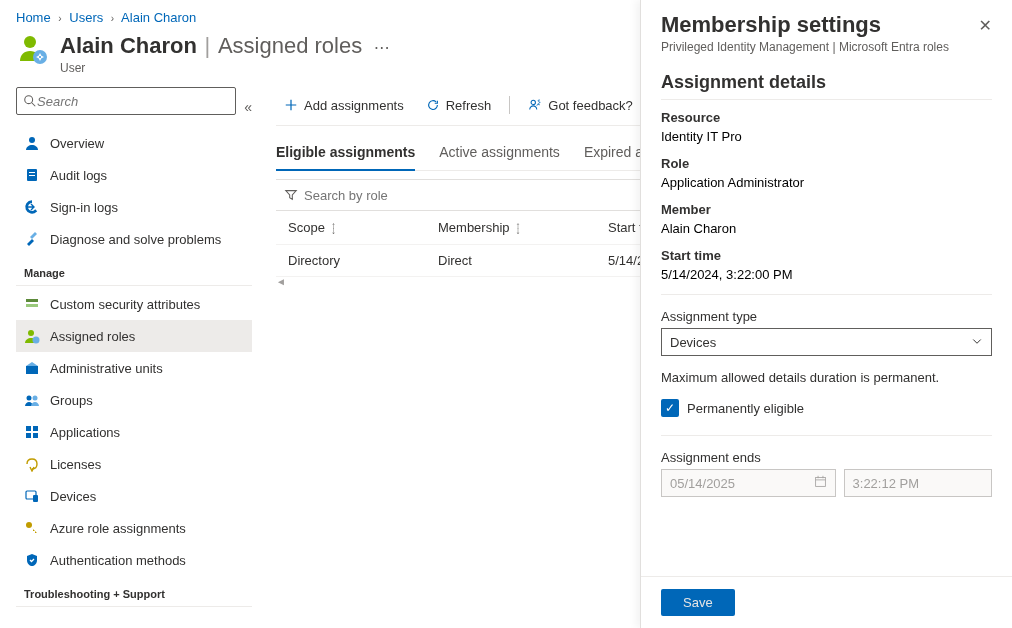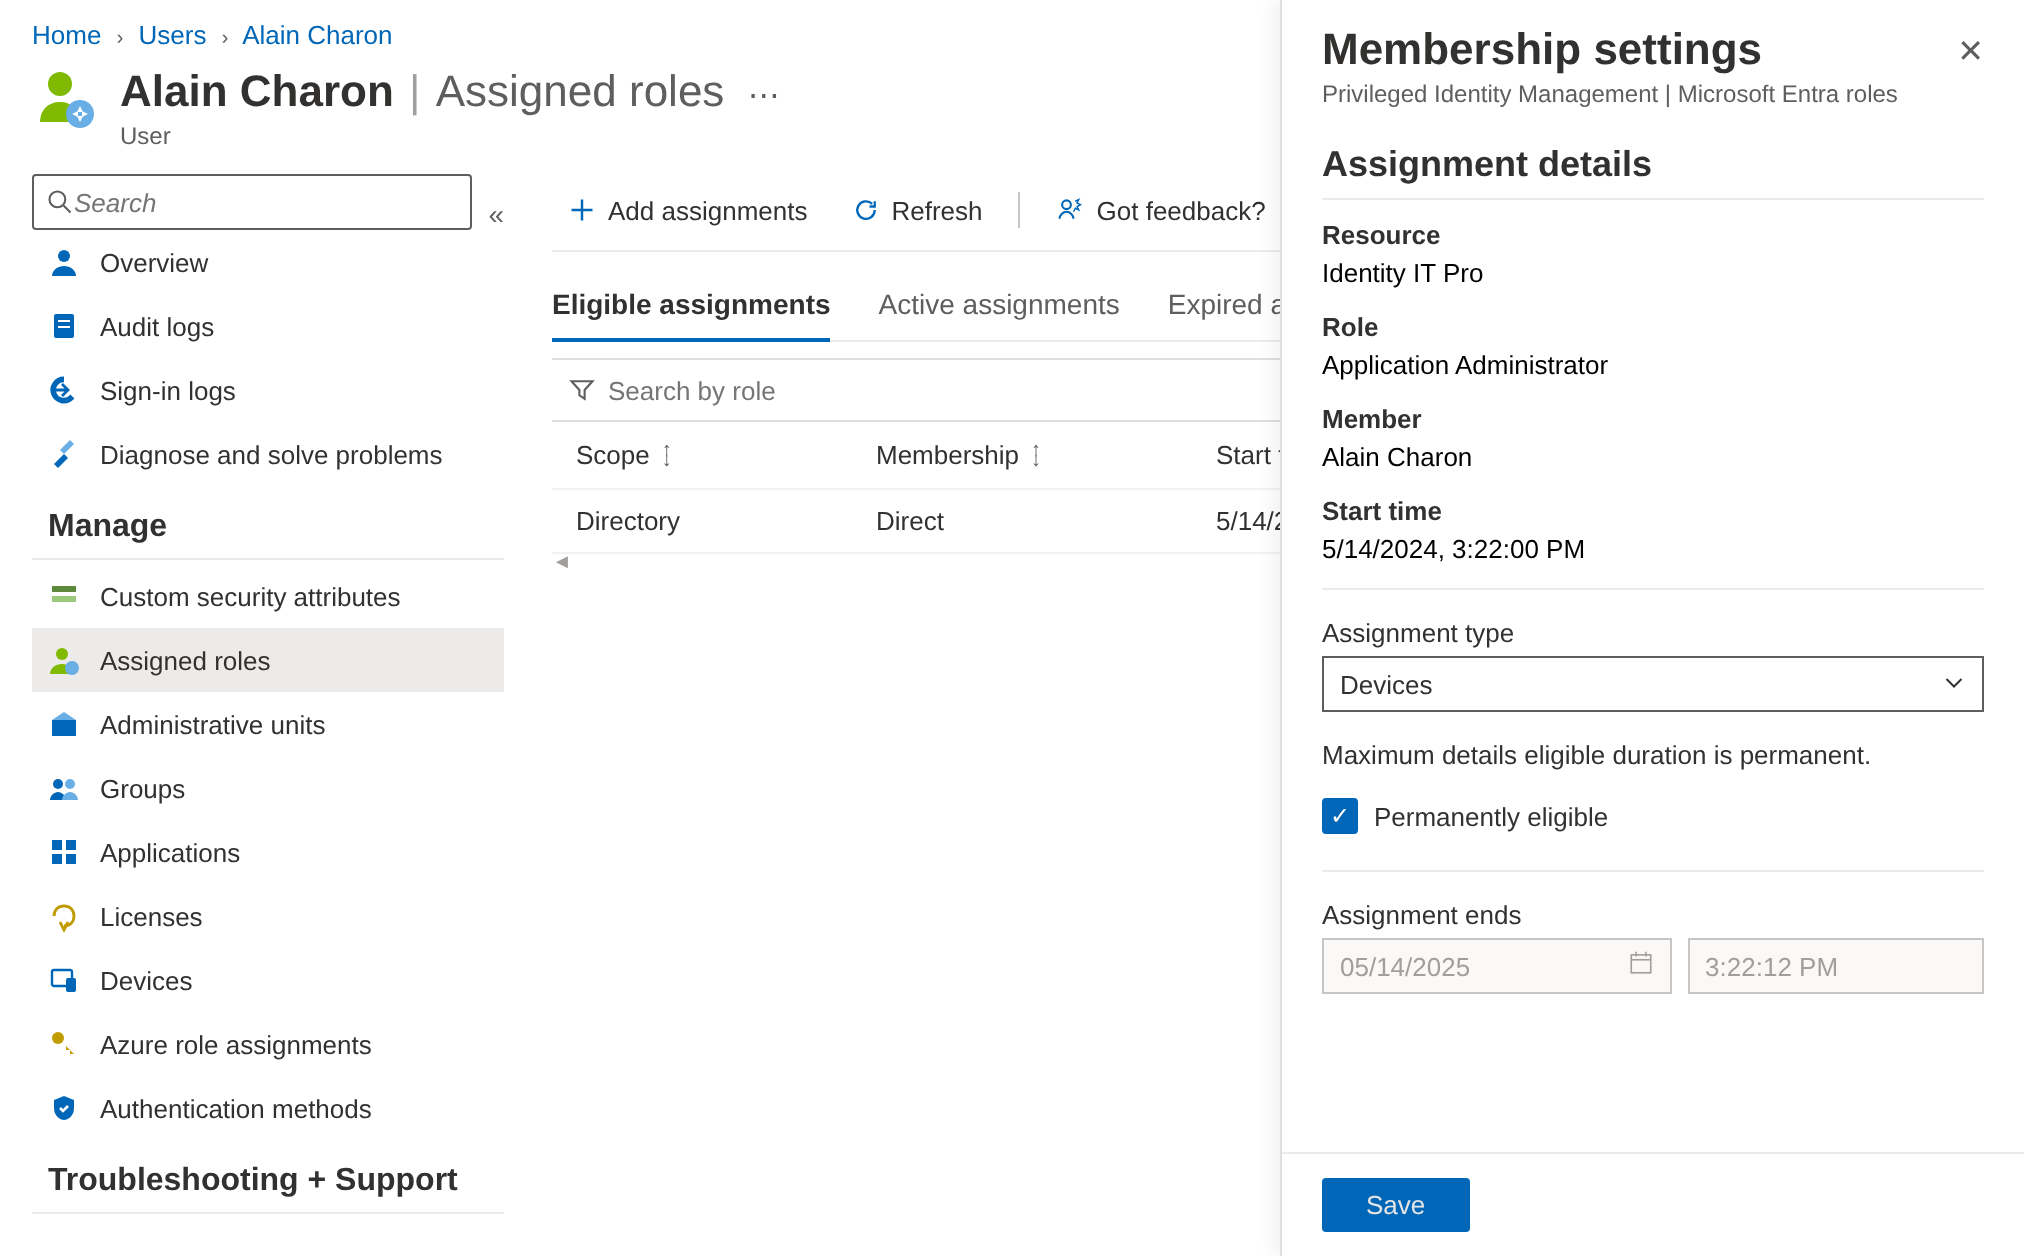--- a/index.html
+++ b/index.html
@@ -14,30 +14,30 @@
   .avatar-icon { width: 32px; height: 32px; }
   .title-block h1 { font-size: 22px; font-weight: 600; color: #323130; display: inline; }
   .title-block .divider { font-size: 22px; color: #a19f9d; font-weight: 300; margin: 0 4px; }
   .title-block .subtitle-page { font-size: 22px; color: #605e5c; font-weight: 400; }
   .title-block .user-sub { font-size: 12px; color: #605e5c; margin-top: 2px; }
   .ellipsis { margin-left: 8px; color: #605e5c; font-size: 16px; }
 
   .body-row { display: flex; flex: 1; overflow: hidden; }
 
   .sidebar { width: 260px; padding: 4px 8px 0 16px; border-right: none; overflow-y: auto; }
-  .search-row { display: flex; align-items: flex-end; gap: 8px; }
+  .search-row { display: flex; align-items: flex-end; gap: 8px; margin-bottom: 12px; }
   .search-box { flex: 1; border: 1px solid #605e5c; border-radius: 2px; height: 28px; display: flex; align-items: center; padding: 0 6px; }
   .search-box input { border: none; outline: none; flex: 1; font-size: 13px; font-style: italic; color: #605e5c; }
   .search-box .icn { flex-shrink: 0; }
   .chevrons { color: #605e5c; font-size: 14px; }
 
   .nav-item { display: flex; align-items: center; gap: 10px; height: 32px; padding: 0 8px; cursor: pointer; border-radius: 0; }
   .nav-item.selected { background: #edebe9; }
   .nav-item .icn { width: 16px; height: 16px; flex-shrink: 0; display: inline-flex; align-items: center; justify-content: center; }
-  .nav-section { font-weight: 600; font-size: 16px; color: #323130; padding: 12px 8px 6px; border-bottom: 1px solid #edebe9; margin-bottom: 2px; }
+  .nav-section { font-weight: 600; font-size: 11px; color: #323130; padding: 12px 8px 6px; border-bottom: 1px solid #edebe9; margin-bottom: 2px; }
 
   .main-content { flex: 1; padding: 4px 0 0 16px; overflow: hidden; }
   .toolbar { display: flex; align-items: center; gap: 6px; height: 36px; }
   .toolbar .tb-btn { display: flex; align-items: center; gap: 6px; padding: 4px 8px; color: #323130; cursor: pointer; font-size: 13px; }
   .toolbar .tb-btn .icn { color: #0067b8; }
   .toolbar .sep-bar { width: 1px; height: 18px; background: #c8c6c4; margin: 0 4px; }
   .toolbar-border { border-bottom: 1px solid #edebe9; margin-top: 2px; }
 
   .tabs { display: flex; gap: 24px; margin-top: 12px; border-bottom: 1px solid #edebe9; }
   .tab { padding: 6px 0 10px; font-size: 14px; color: #605e5c; cursor: pointer; position: relative; }
@@ -380,21 +380,21 @@
     <div class="field-block">
       <div class="field-label" style="font-weight:400">Assignment type</div>
       <div class="dropdown">
         <span>Devices</span>
         <span><svg width="12" height="12" viewBox="0 0 16 16">
               <path d="M3 6l5 5 5-5" fill="none" stroke="#323130" stroke-width="1.3"></path>
             </svg></span>
       </div>
     </div>
 
-    <div class="hint">Maximum details eligible duration is permanent.</div>
+    <div class="hint">Maximum allowed details duration is permanent.</div>
 
     <div class="check-row">
       <div class="check-box">✓</div>
       <span>Permanently eligible</span>
     </div>
 
     <div class="thin-divider" style="margin-top:18px"></div>
 
     <div class="field-block">
       <div class="field-label" style="font-weight:400">Assignment ends</div>

